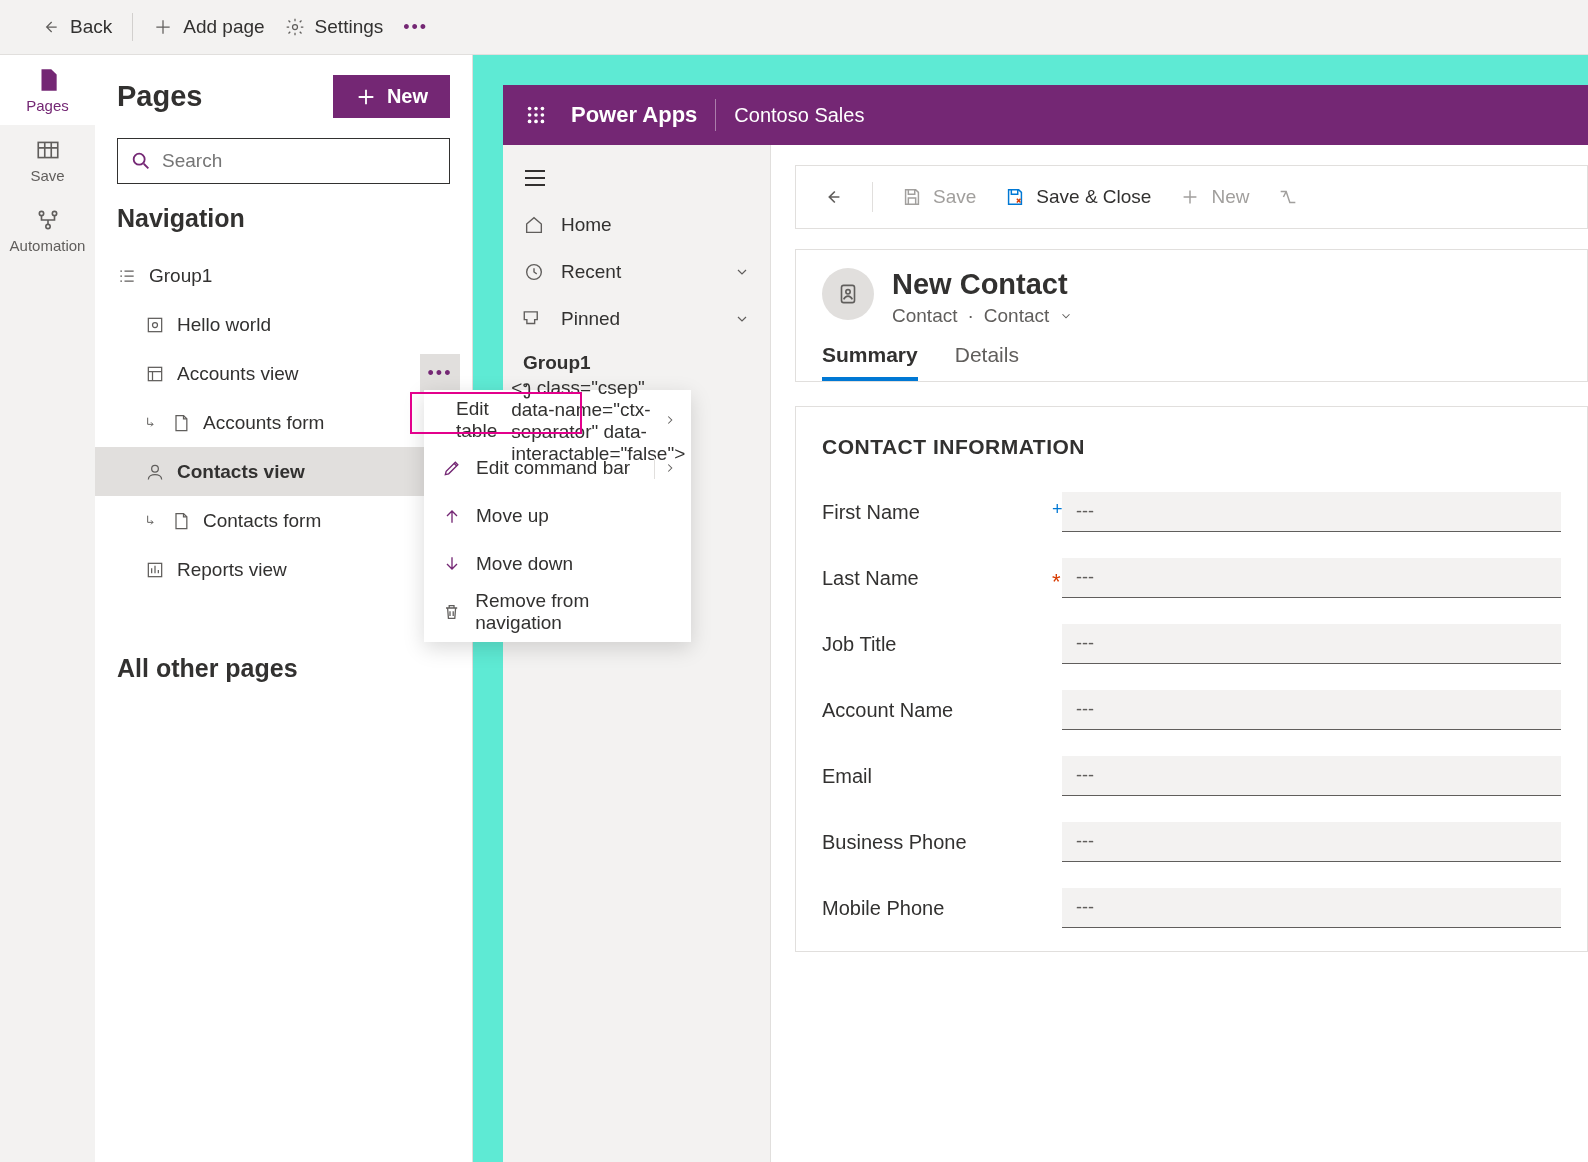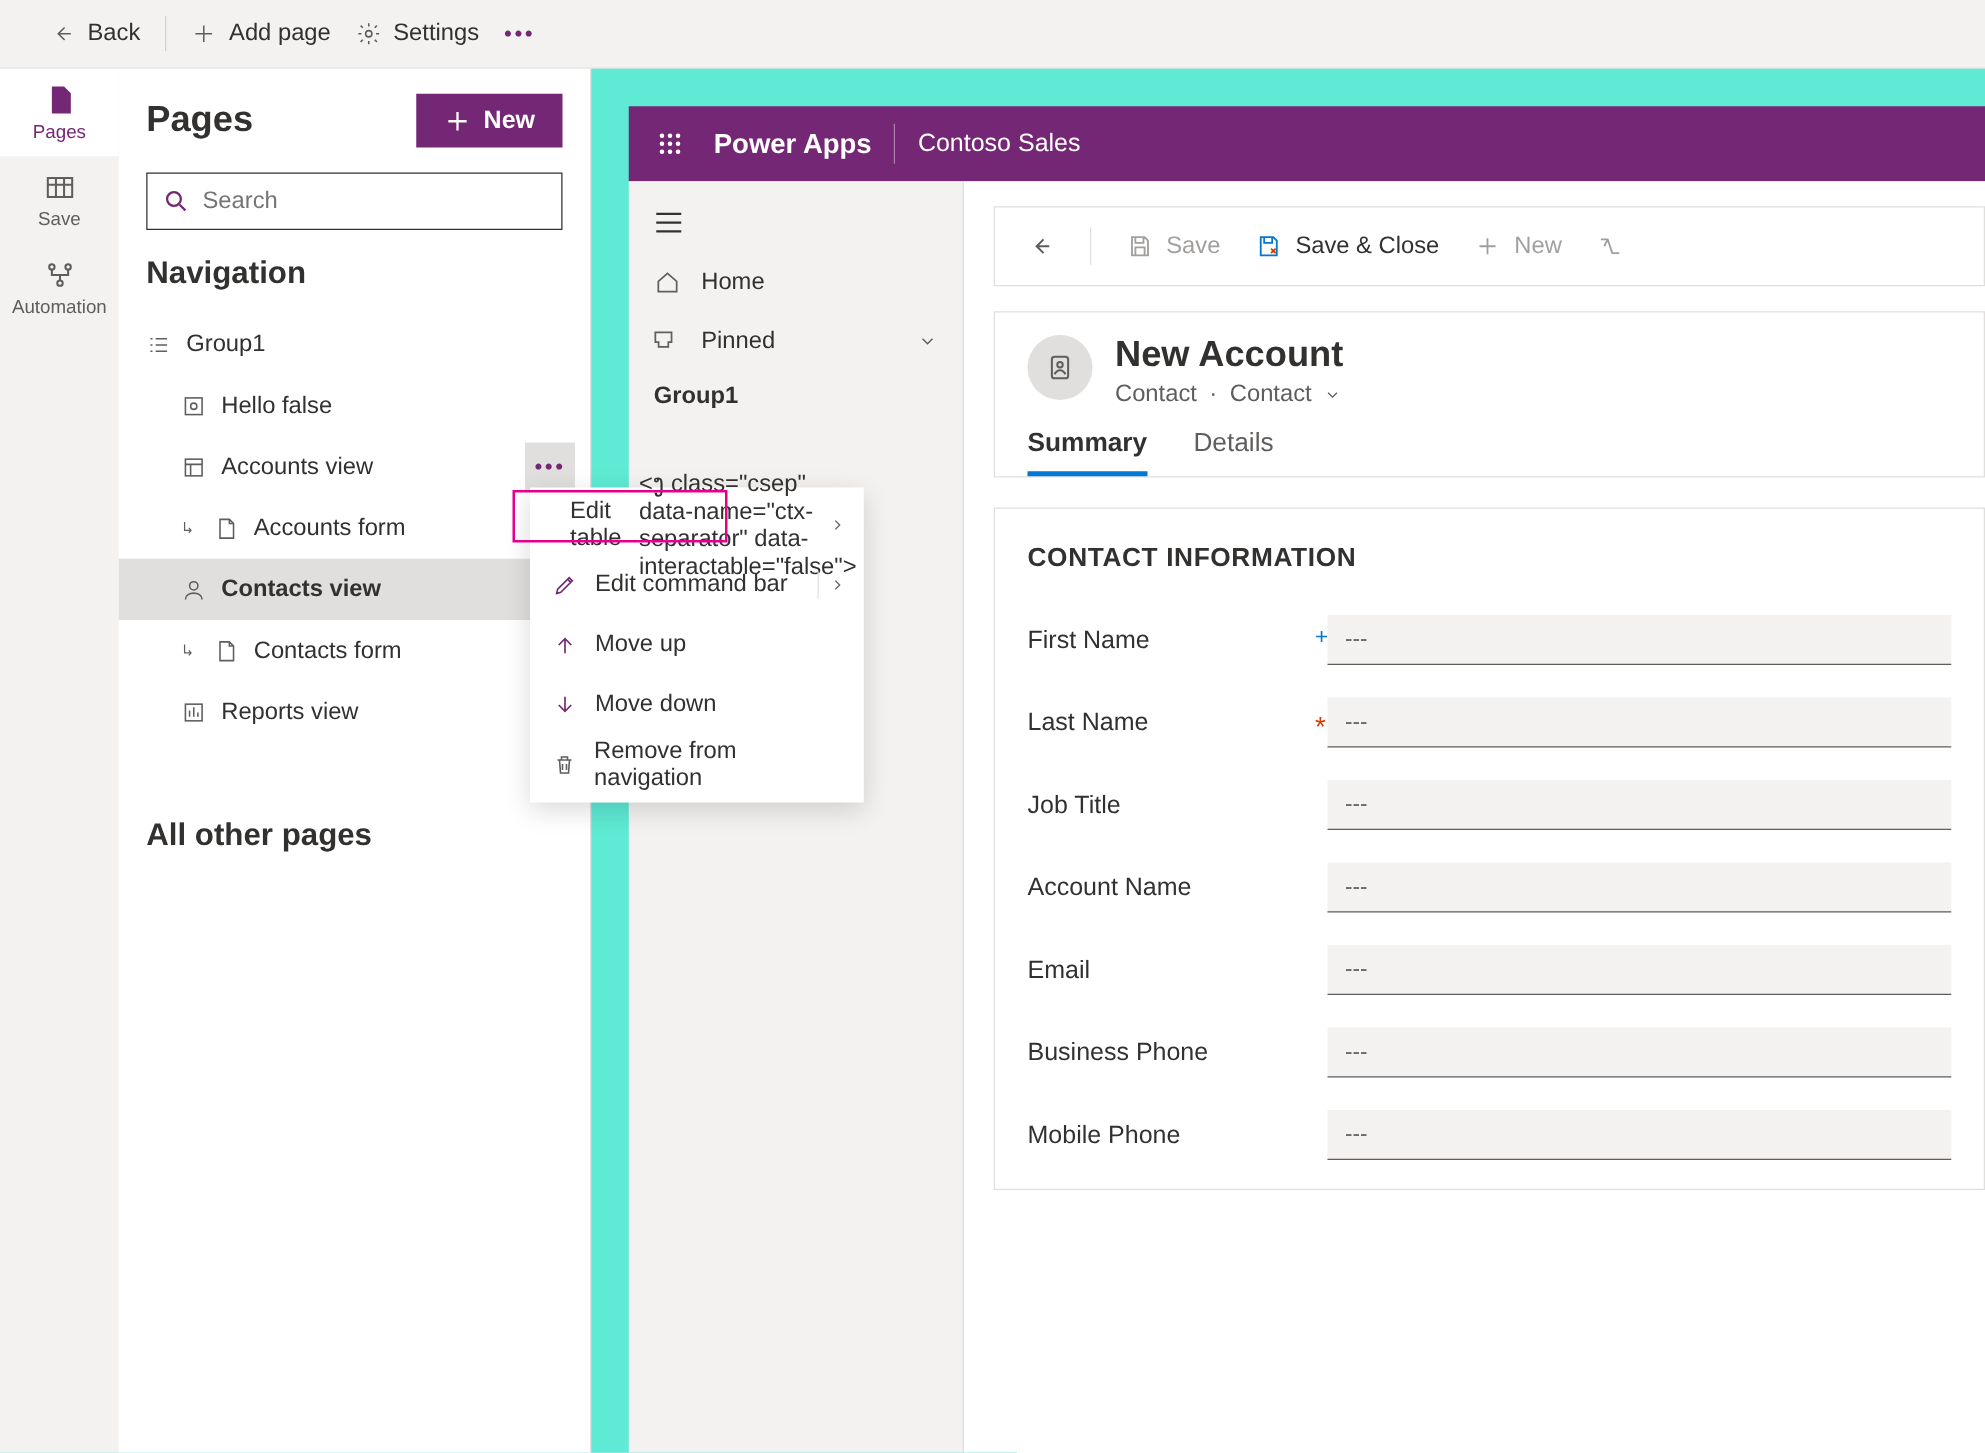--- a/index.html
+++ b/index.html
@@ -173,21 +173,21 @@
         <path d="M4 6h2M4 12h2M4 18h2M9 6h11M9 12h11M9 18h11"></path>
       </svg>
     <span>Group1</span>
   </div>
 
   <div class="tree-item depth1">
     <svg class="nav-icon" viewBox="0 0 24 24">
         <rect x="4" y="4" width="16" height="16"></rect>
         <circle cx="12" cy="12" r="3"></circle>
       </svg>
-    <span>Hello false</span>
+    <span>Hello world</span>
   </div>
 
   <div class="tree-item depth1 hot">
     <svg class="nav-icon" viewBox="0 0 24 24">
         <rect x="4" y="4" width="16" height="16"></rect>
         <path d="M4 9h16M9 9v11"></path>
       </svg>
     <span>Accounts view</span>
     <div class="more">
         <span class="more-dots">•••</span>
@@ -304,20 +304,30 @@
           </svg>
       </div>
       <div class="an-item">
         <svg class="ai-icon" viewBox="0 0 24 24">
             <path d="M4 11l8-7 8 7v9H4z"></path>
           </svg>
         <span>Home</span>
       </div>
       <div class="an-item">
         <svg class="ai-icon" viewBox="0 0 24 24">
+            <circle cx="12" cy="12" r="8"></circle>
+            <path d="M12 8v4l3 2"></path>
+          </svg>
+        <span>Recent</span>
+        <svg class="chev-d" viewBox="0 0 24 24">
+            <path d="M6 9l6 6 6-6"></path>
+          </svg>
+      </div>
+      <div class="an-item">
+        <svg class="ai-icon" viewBox="0 0 24 24">
             <path d="M9 4l6 6-2 2 3 3-6 6-3-3-2 2-6-6 2-2 3-3z" transform="rotate(45 12 12)"></path>
           </svg>
         <span>Pinned</span>
         <svg class="chev-d" viewBox="0 0 24 24">
             <path d="M6 9l6 6 6-6"></path>
           </svg>
       </div>
       <div class="an-group">Group1</div>
     </div>
 
@@ -356,21 +366,21 @@
       <div class="form-card">
         <div class="form-head">
           <div class="avatar">
             <svg viewBox="0 0 24 24">
                 <rect x="6" y="4" width="12" height="16" rx="2"></rect>
                 <circle cx="12" cy="10" r="2"></circle>
                 <path d="M8 17c1-2 3-3 4-3s3 1 4 3"></path>
               </svg>
           </div>
           <div>
-            <div class="fh-title">New Account</div>
+            <div class="fh-title">New Contact</div>
             <div class="fh-sub">
               <span>Contact</span>
               <span class="dot">·</span>
               <span>Contact</span>
               <svg viewBox="0 0 24 24">
                   <path d="M6 9l6 6 6-6"></path>
                 </svg>
             </div>
           </div>
         </div>

